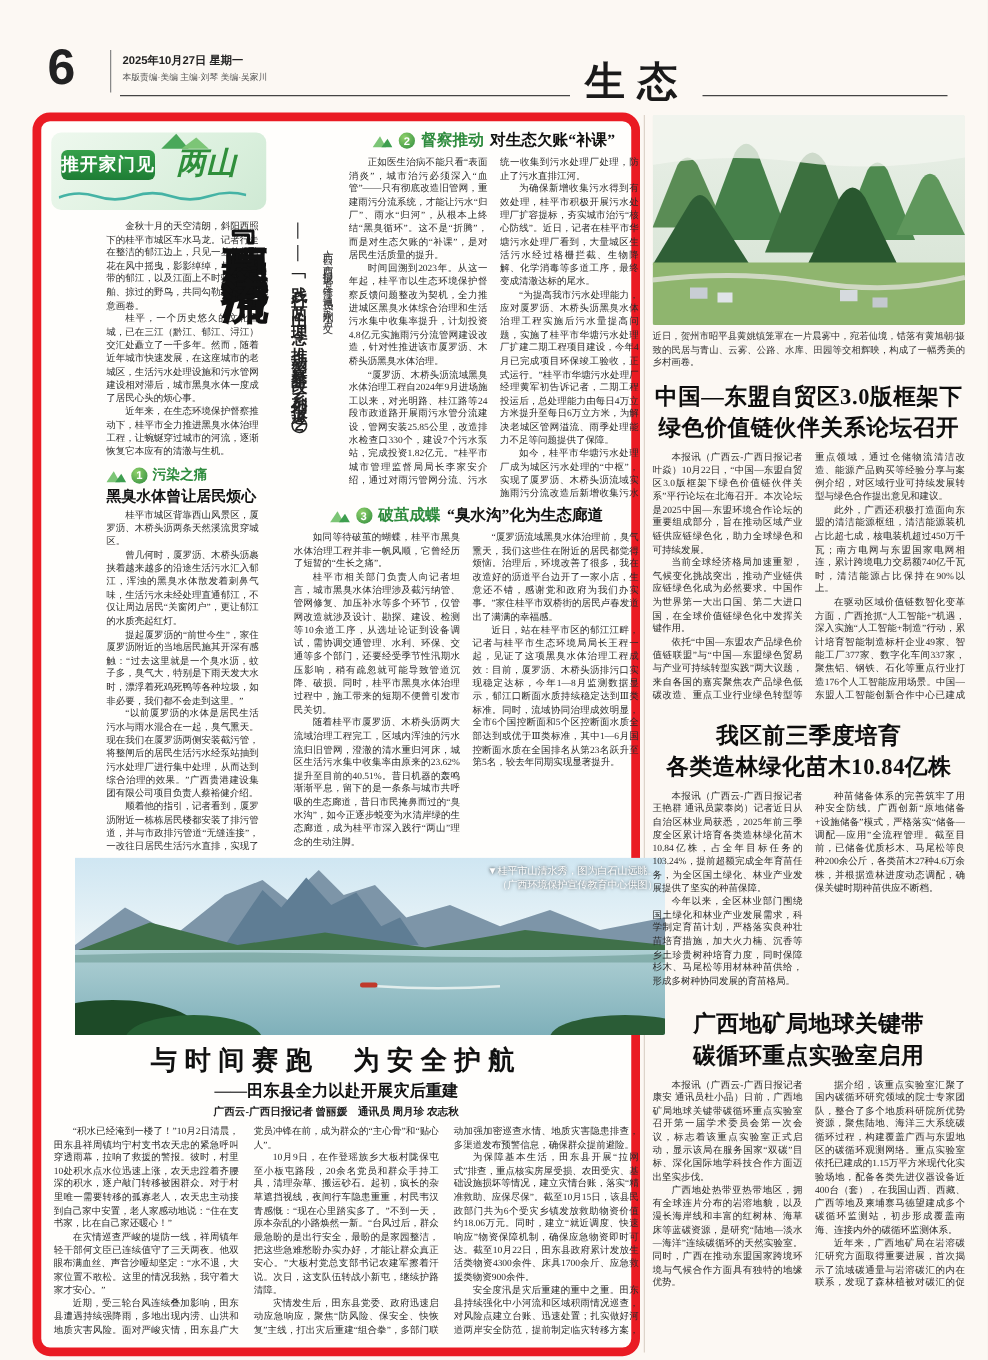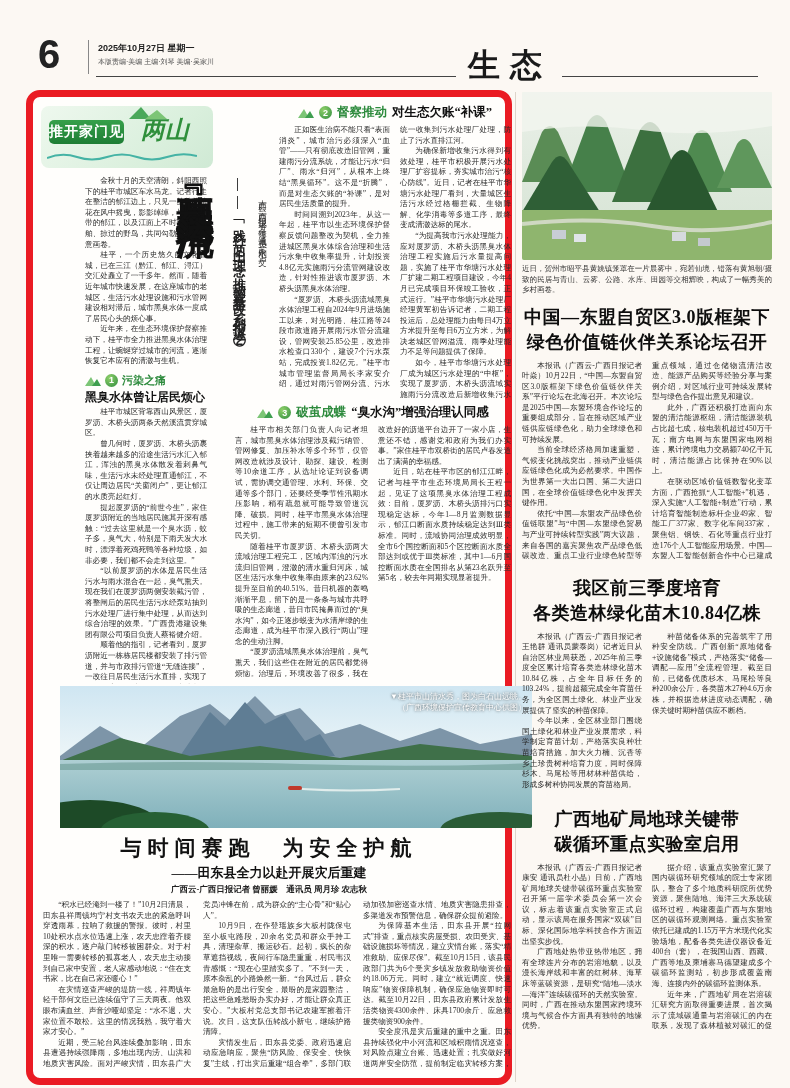--- a/index.html
+++ b/index.html
@@ -144,23 +144,24 @@
       </div>
 
       <div class="sec3">
         <div class="sec-head-row">
           <svg width="16" height="11" viewBox="0 0 16 11">
               <path d="M0 11 L6 2 L11 11 Z" fill="#7cc576"></path>
               <path d="M7 11 L12 4 L16 11 Z" fill="#3e9e4f"></path>
             </svg>
           <span class="num-circle">3</span>
           <span class="sec-green">破茧成蝶</span>
-          <span class="sec-black">“臭水沟”增强治理认同感</span>
+          <span class="sec-black">“臭水沟”化为生态廊道</span>
         </div>
         <div class="twocol bodytext">
+            <p>如同等待破茧的蝴蝶，桂平市黑臭水体治理工程并非一帆风顺，它曾经历了短暂的“生长之痛”。</p>
             <p>桂平市相关部门负责人向记者坦言，城市黑臭水体治理涉及截污纳管、管网修复、加压补水等多个环节，仅管网改造就涉及设计、勘探、建设、检测等10余道工序，从选址论证到设备调试，需协调交通管理、水利、环保、交通等多个部门，还要经受季节性汛期水压影响，稍有疏忽就可能导致管道沉降、破损。同时，桂平市黑臭水体治理过程中，施工带来的短期不便曾引发市民关切。</p>
             <p>随着桂平市厦罗沥、木桥头沥两大流域治理工程完工，区域内浑浊的污水流归旧管网，澄澈的清水重归河床，城区生活污水集中收集率由原来的23.62%提升至目前的40.51%。昔日机器的轰鸣渐渐平息，留下的是一条条与城市共呼吸的生态廊道，昔日市民掩鼻而过的“臭水沟”，如今正逐步蜕变为水清岸绿的生态廊道，成为桂平市深入践行“两山”理念的生动注脚。</p>
             <p>“厦罗沥流域黑臭水体治理前，臭气熏天，我们这些住在附近的居民都觉得烦恼。治理后，环境改善了很多，我在改造好的沥道平台边开了一家小店，生意还不错，感谢党和政府为我们办实事。”家住桂平市双桥街的居民卢春发道出了满满的幸福感。</p>
             <p>近日，站在桂平市区的郁江江畔，记者与桂平市生态环境局局长王程一起，见证了这项黑臭水体治理工程成效：目前，厦罗沥、木桥头沥排污口实现稳定达标，今年1—8月监测数据显示，郁江口断面水质持续稳定达到Ⅲ类标准。同时，流域协同治理成效明显，全市6个国控断面和5个区控断面水质全部达到或优于Ⅲ类标准，其中1—6月国控断面水质在全国排名从第23名跃升至第5名，较去年同期实现显著提升。</p>
           </div>
       </div>
 
       <div class="fphoto">
         <svg width="472" height="142" viewBox="0 0 472 142" preserveAspectRatio="none">
           <defs>

